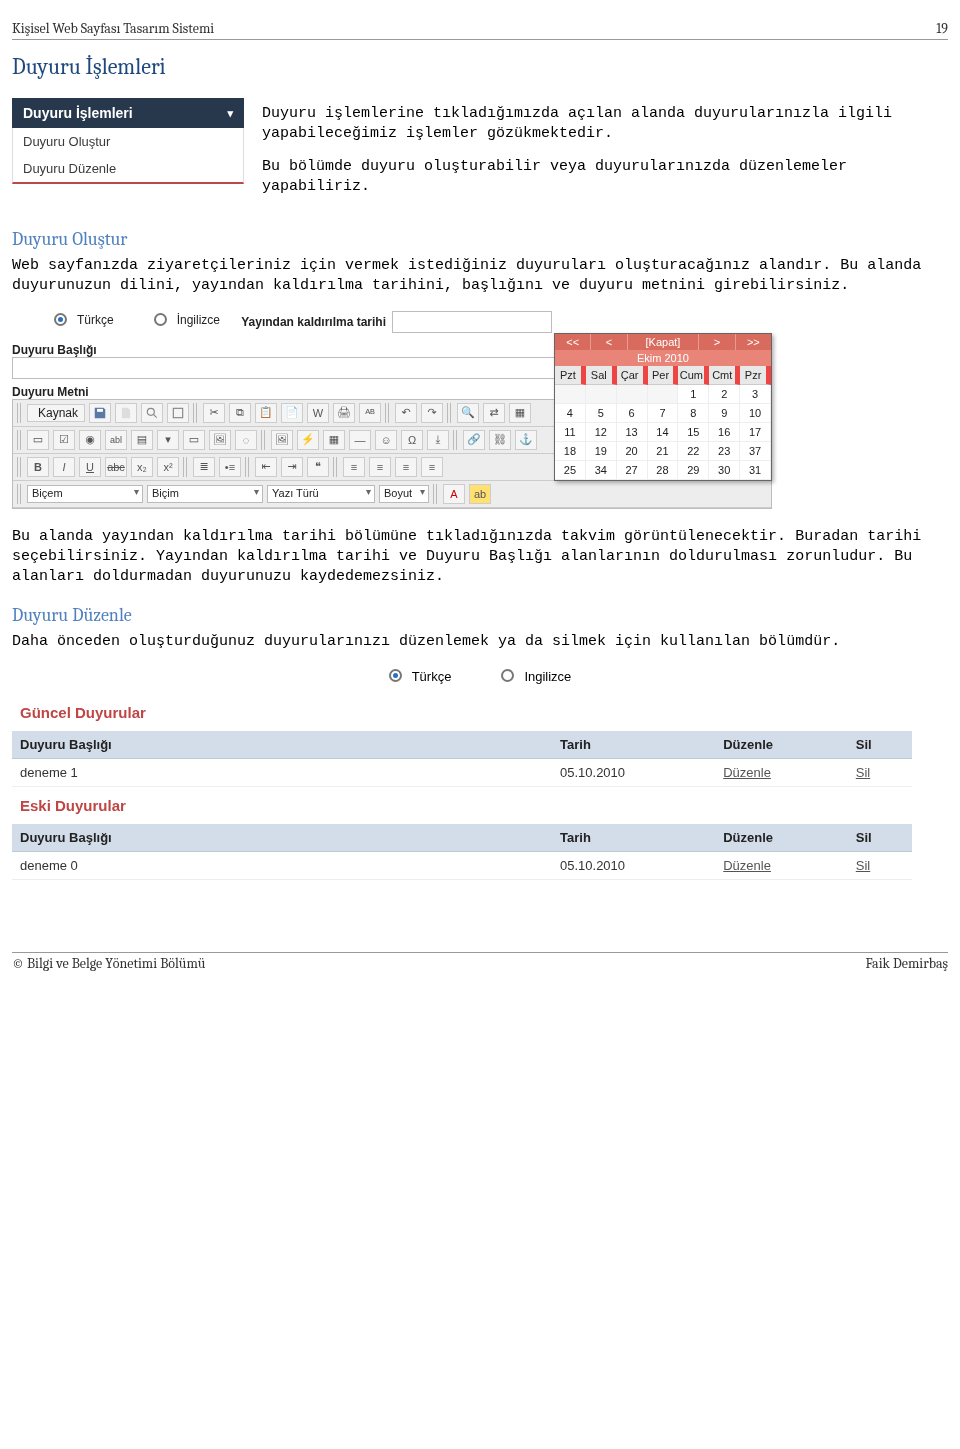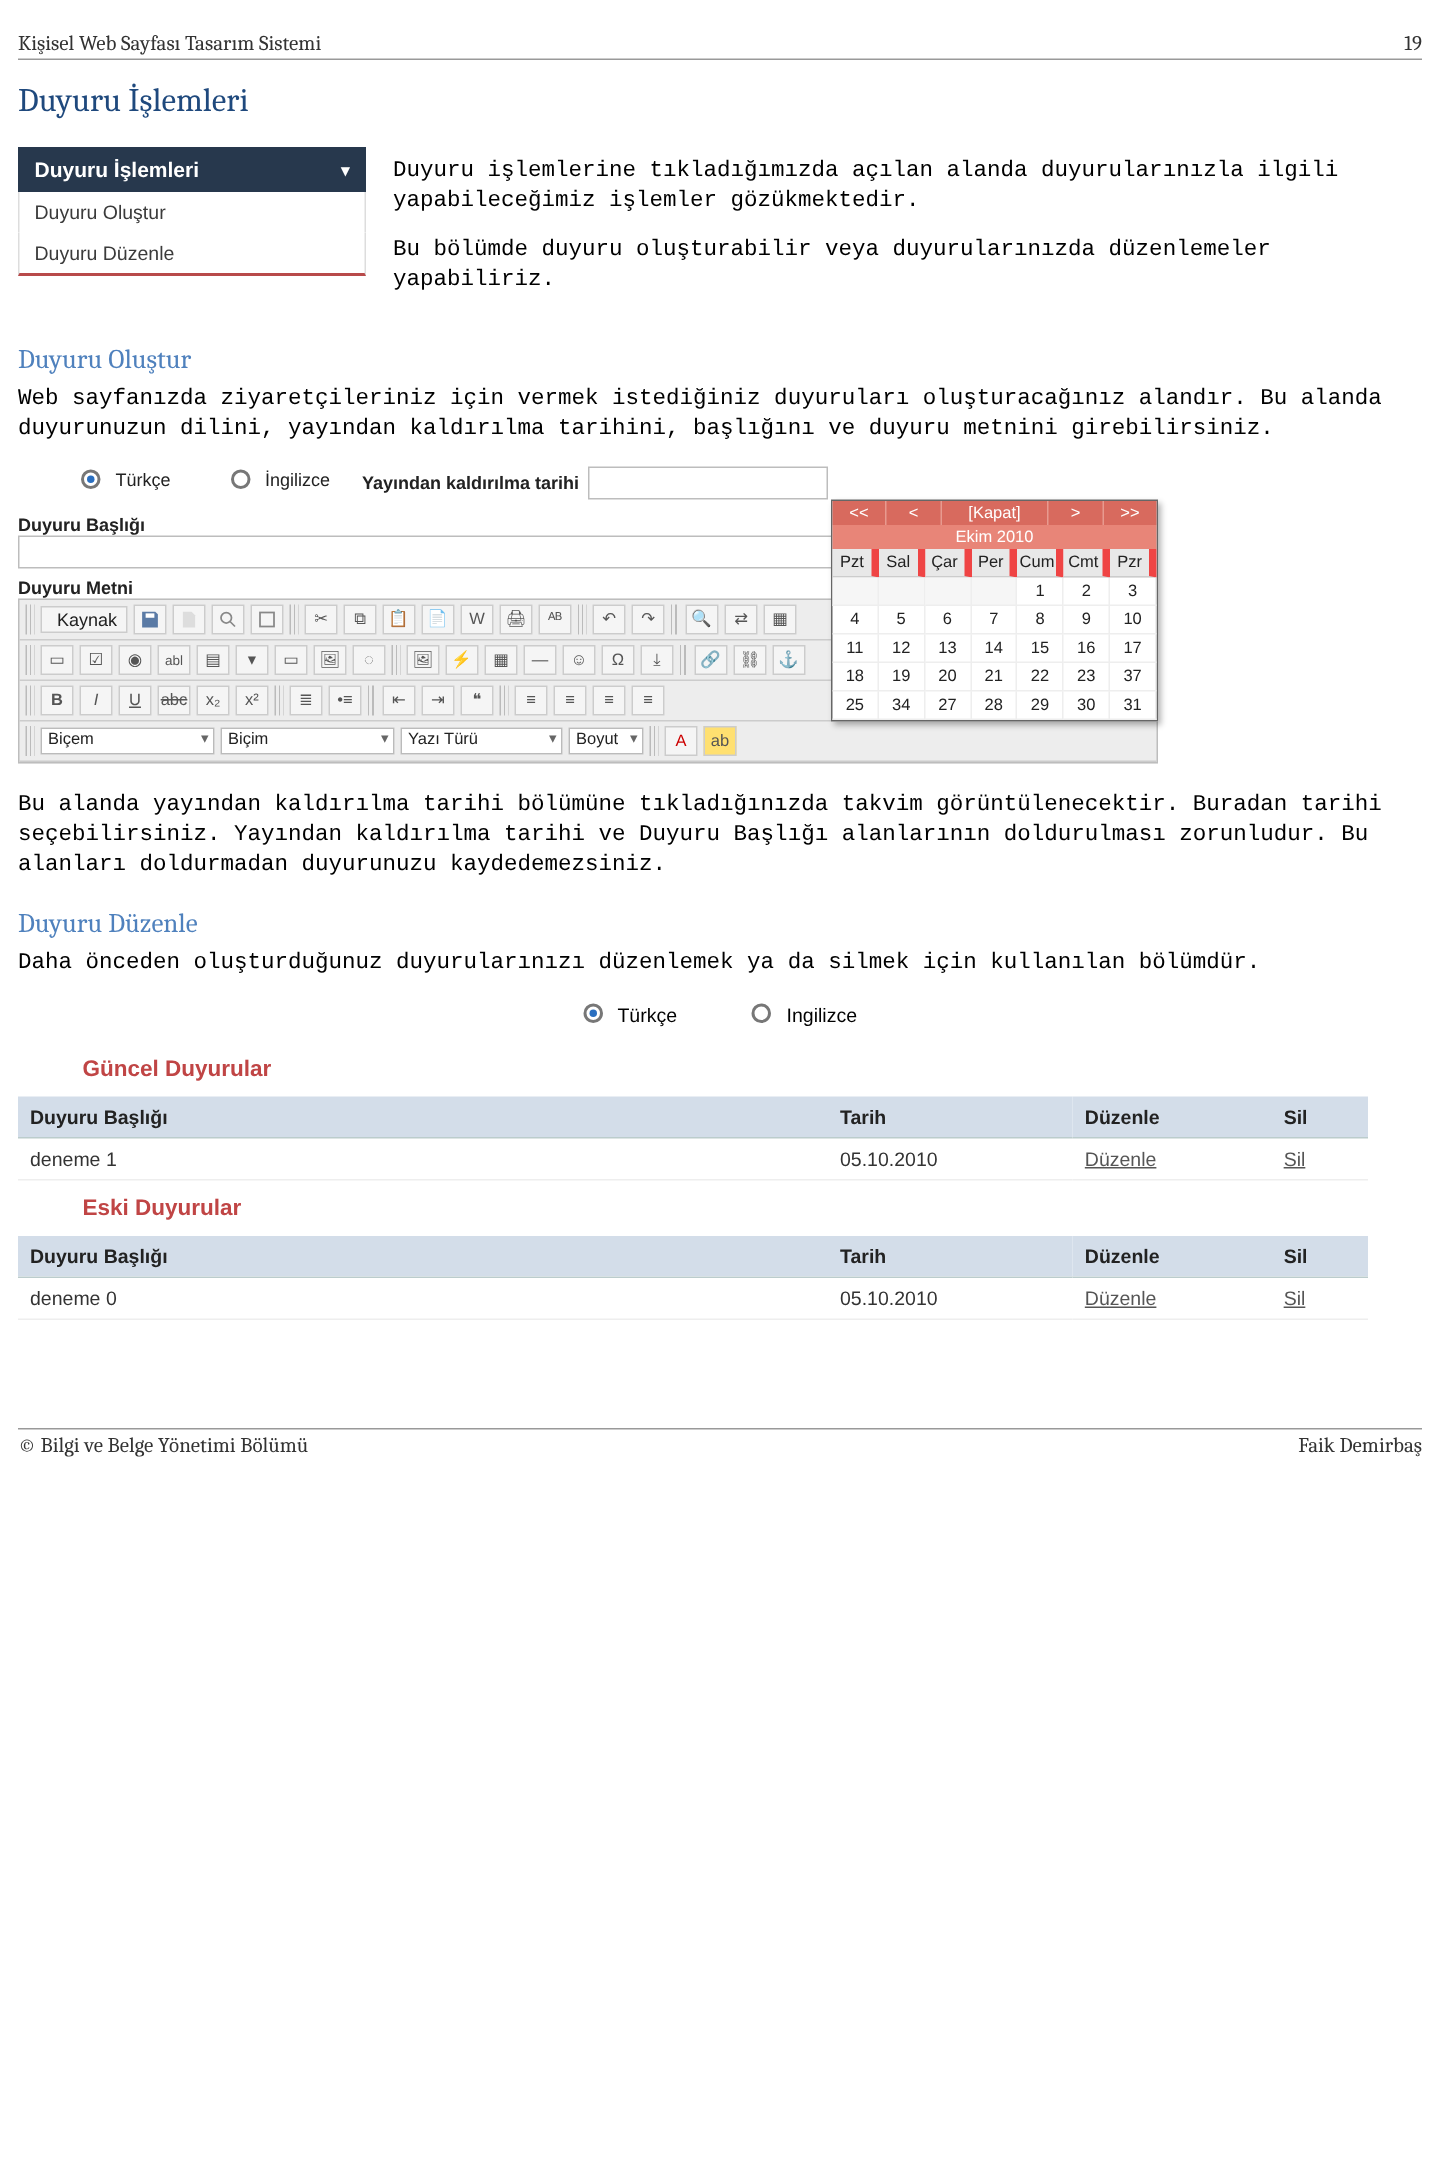--- a/index.html
+++ b/index.html
@@ -57,21 +57,21 @@
   .rte-combo { border:1px solid #bbb; background:#fff; font-size:11px; padding:1px 16px 1px 4px; height:18px; position:relative;}
   .rte-combo::after{content:"▾"; position:absolute; right:3px; top:0; font-size:10px; color:#666;}
   .rte-combo.sm{width:50px;} .rte-combo.md{width:116px;} .rte-combo.lg{width:108px;}
   .rte-kaynak{ display:inline-flex; align-items:center; gap:4px; border:1px solid #ccc; background:#f5f5f5; padding:1px 6px; height:18px;}
 
   
   .lang-center { display:flex; justify-content:center; gap:50px; padding:4px 0 10px 0; font-family:Arial; font-size:13px;}
 
   
   .ann-section{ width: 900px; font-family: Arial, sans-serif; }
-  .ann-heading { color:#c04545; font-weight:bold; font-size:15px; padding:10px 8px;margin-left:35px;}
+  .ann-heading { color:#c04545; font-weight:bold; font-size:15px; padding:10px 8px;}
   .tbl { width:100%; border-collapse: collapse; font-size:13px; }
   .tbl th { background:#d3dde9; text-align:left; padding:6px 8px; color:#222; font-weight:bold; border-bottom:1px solid #bcc;}
   .tbl td { background:#fff; padding:6px 8px; border-bottom:1px solid #eee; color:#333;}
   .tbl .link { color:#555; text-decoration:underline; }
 
   .footer-row { display:flex; justify-content:space-between; font-family: Cambria, serif; font-size: 14px; color:#333; }
 </style>
 </head>
 <body>
 

